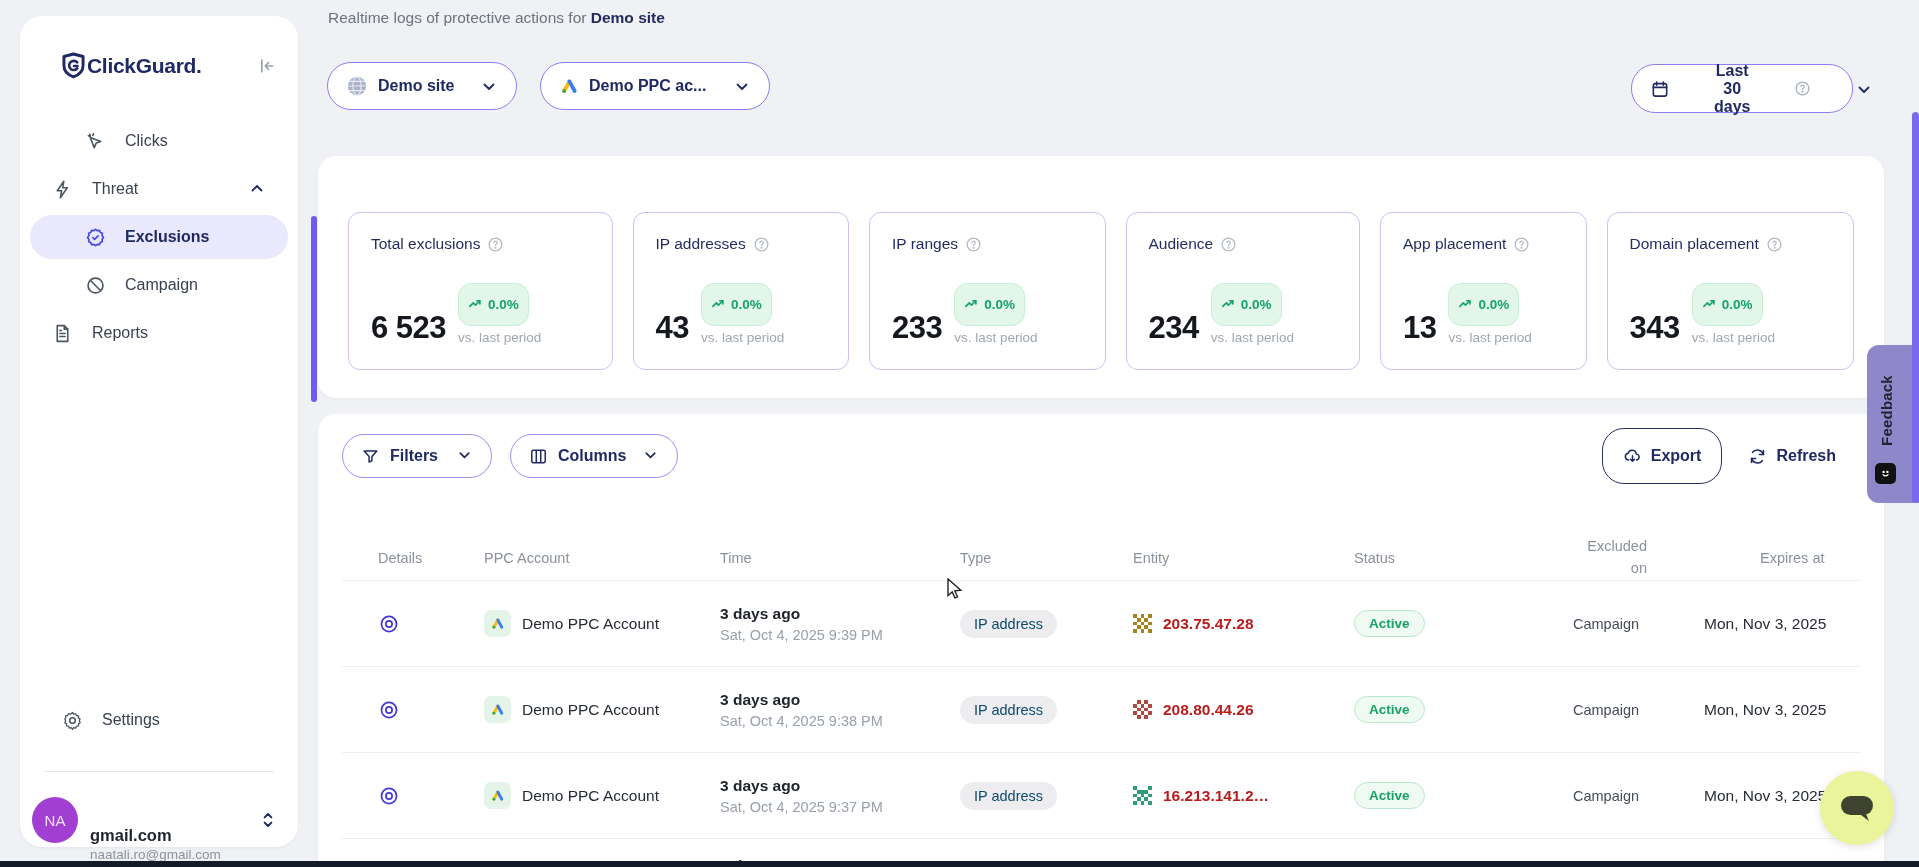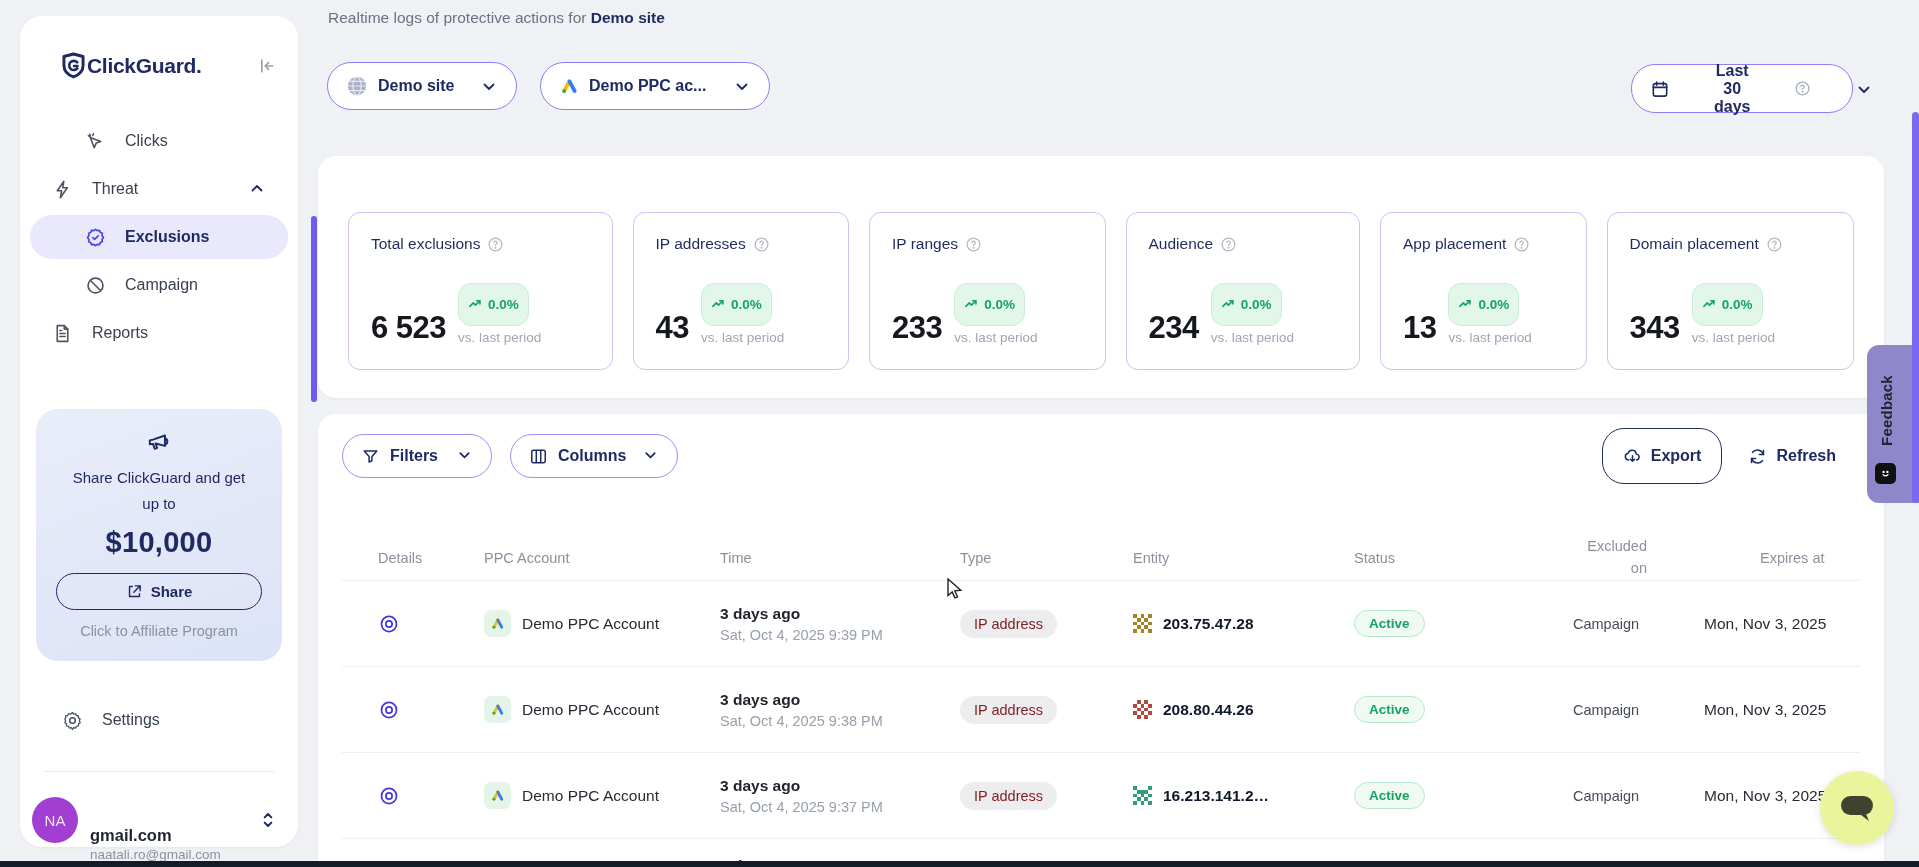--- a/index.html
+++ b/index.html
@@ -81,23 +81,23 @@
 
   .grid-row { display:grid; grid-template-columns:106px 236px 240px 173px 221px 219px 131px 1fr; padding-left:36px; align-items:center; }
   .thead { margin-top:52px; height:44px; color:#8b919c; font-size:14.5px; }
   .thead .th-right { text-align:right; max-width:74px; line-height:1.5; }
   .trow { height:86px; border-top:1px solid #edeff2; }
   .eye-btn { color:#4438dd; display:flex; cursor:pointer; width:22px; }
   .acct-cell { display:flex; align-items:center; gap:11px; font-size:15.5px; color:#262b34; }
   .acct-badge { width:27px; height:27px; border-radius:7px; background:#e4f4e9; display:flex; align-items:center; justify-content:center; }
   .time-main { font-size:15.5px; font-weight:bold; color:#20242c; }
   .time-sub { font-size:14.5px; color:#98a0ab; margin-top:4px; }
-  .type-pill { display:inline-block; background:#ededf0; border-radius:15px; padding:6px 14px; font-size:14.5px; color:#7f1d1d; }
+  .type-pill { display:inline-block; background:#ededf0; border-radius:15px; padding:6px 14px; font-size:14.5px; color:#0c4a6e; }
   .type-pill:empty { display:none; }
-  .entity-cell { display:flex; align-items:center; gap:11px; font-size:15.5px; font-weight:bold; color:#0f172a; }
+  .entity-cell { display:flex; align-items:center; gap:11px; font-size:15.5px; font-weight:bold; color:#b91c1c; }
   .identicon { width:19px; height:19px; display:grid; grid-template-columns:repeat(5,1fr); grid-template-rows:repeat(5,1fr); }
   .status-pill { display:inline-block; background:#effaf3; border:1px solid #b9e7cd; border-radius:15px; padding:5px 14px;
                  font-size:13.5px; font-weight:bold; color:#17a266; }
   .status-pill:empty { display:none; }
   .excl-cell { font-size:14.5px; color:#454c59; }
   .exp-cell { font-size:15.5px; color:#262b34; }
 
   
   .feedback-tab { position:absolute; left:1867px; top:345px; width:52px; height:158px; background:#8e88cb;
                   border-radius:12px 0 0 12px; cursor:pointer; }
@@ -175,40 +175,20 @@
       <span class="ni-icon">
         <svg width="21" height="21" viewBox="0 0 24 24" fill="none" stroke="currentColor" stroke-width="1.8" stroke-linecap="round" stroke-linejoin="round">
             <path d="M14 3H6v18h12V7Z"></path>
             <path d="M14 3v4h4M9 12h6M9 15.5h6M9 8.5h2"></path>
           </svg>
       </span>
       <span class="ni-label">Reports</span>
     </div>
   </nav>
 
-  <div class="promo">
-    <div class="promo-icon">
-      <svg width="26" height="26" viewBox="0 0 24 24" fill="none" stroke="#1f2a63" stroke-width="1.8" stroke-linecap="round" stroke-linejoin="round">
-          <path d="M3.5 10.5v3.6l3-.4 1.6 4.6 2.2-.8-1.4-4.1 8.6 2.2V6L6.5 9.8Z"></path>
-          <path d="M17.5 8.5c1.4.5 2.2 1.6 2.2 3s-.8 2.5-2.2 3"></path>
-        </svg>
-    </div>
-    <div class="promo-headline">Share ClickGuard and get up to</div>
-    <div class="promo-amount">$10,000</div>
-    <button class="share-btn">
-      <span style="display:flex">
-        <svg width="17" height="17" viewBox="0 0 24 24" fill="none" stroke="#1f2a63" stroke-width="2" stroke-linecap="round" stroke-linejoin="round">
-            <path d="M9 5H5v14h14v-4"></path>
-            <path d="M13 4h7v7M20 4 11 13"></path>
-          </svg>
-      </span>
-      <span>Share</span>
-    </button>
-    <div class="promo-footer">Click to Affiliate Program</div>
-  </div>
 
   <div class="nav-item settings-item">
     <span class="ni-icon">
       <svg width="21" height="21" viewBox="0 0 24 24" fill="none" stroke="currentColor" stroke-width="1.8" stroke-linecap="round" stroke-linejoin="round">
           <path d="M12 2.8l1.2 2 2.3-.6 1 2.1 2.3.4v2.3l1.9 1.4-.9 2.1 1 2.1-1.9 1.3-.1 2.3-2.3.4-.9 2.1-2.3-.5-1.3 1.9-1.3-1.9-2.3.5-.9-2.1-2.3-.4-.1-2.3-1.9-1.3 1-2.1-.9-2.1L4.2 9V6.7l2.3-.4 1-2.1 2.3.6Z" stroke-width="1.5"></path>
           <circle cx="12" cy="12" r="3.2"></circle>
         </svg>
     </span>
     <span class="ni-label">Settings</span>
   </div>

